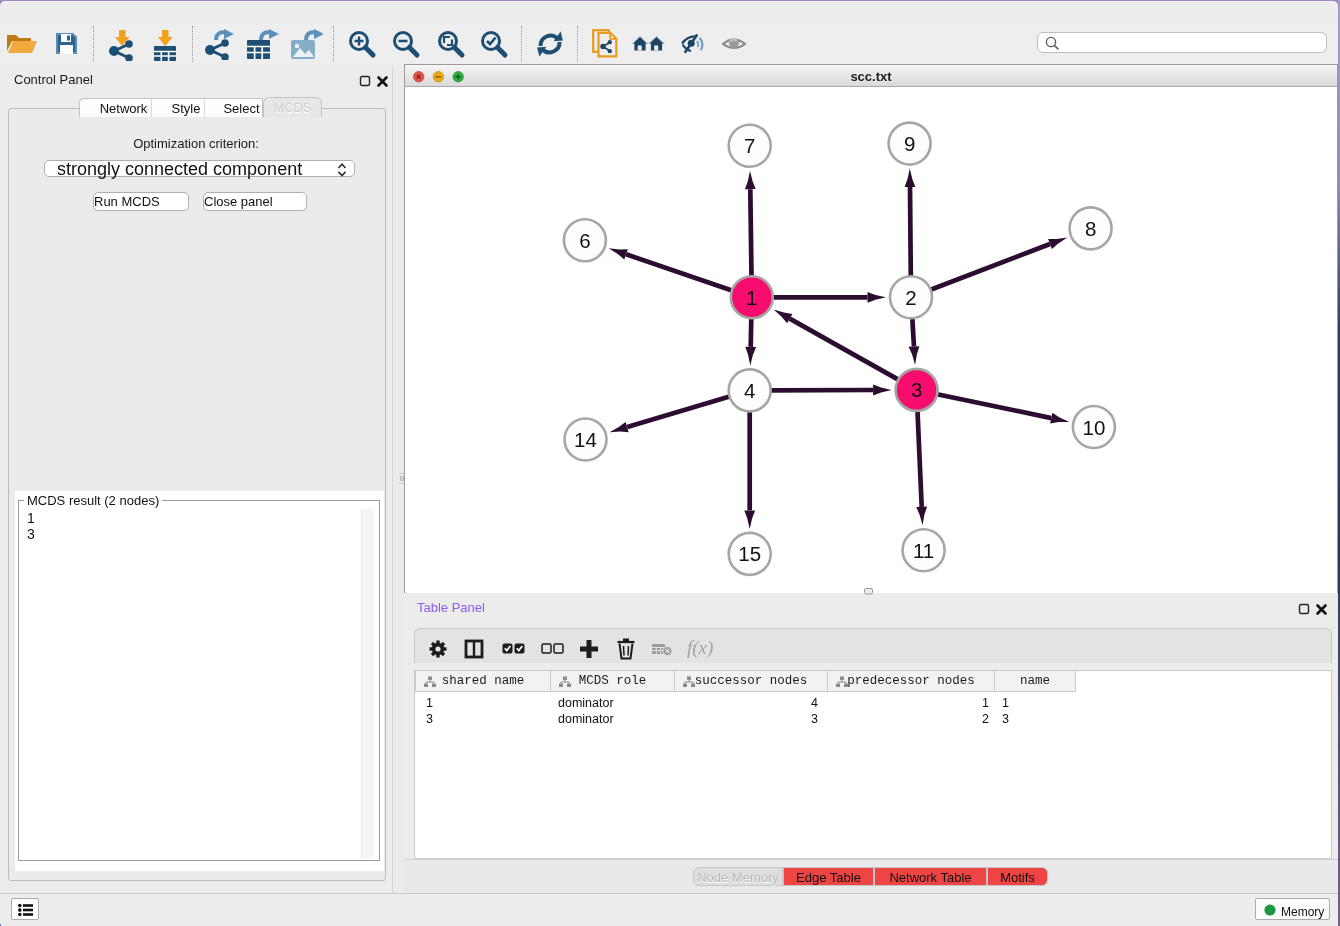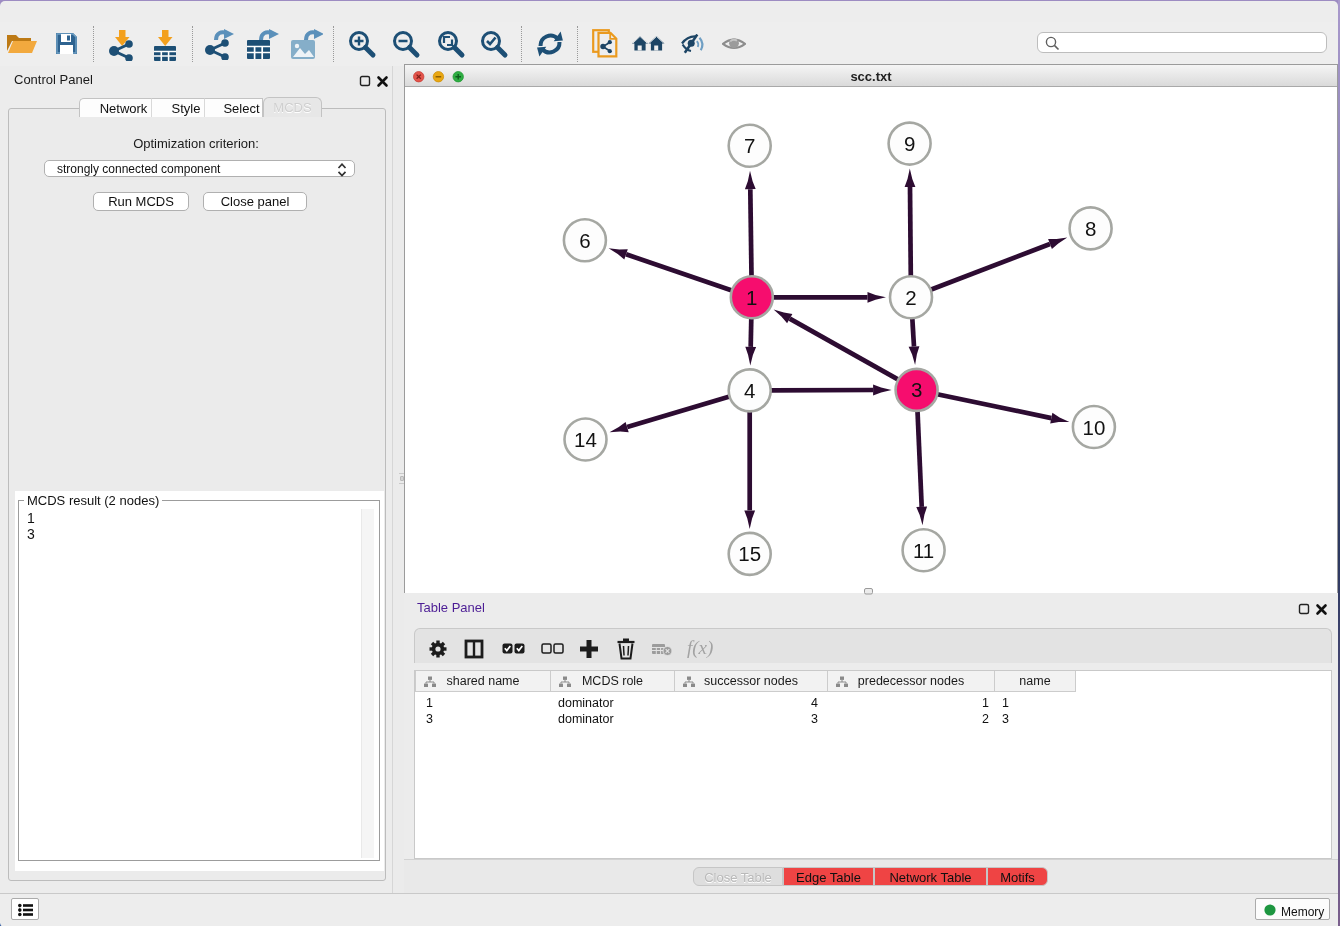--- a/index.html
+++ b/index.html
@@ -15,38 +15,38 @@
 .sep { position:absolute; top:4px; width:0; height:36px; border-left:1px dotted #9a9a9a; }
 .ticon { position:absolute; top:29px; }
 #searchbox { position:absolute; left:1037px; top:10px; width:290px; height:21px; background:#fff; border:1px solid #bdbdbd; border-radius:6px; }
 
 #cpanel { position:absolute; left:0; top:65px; width:392px; height:827px; background:#ececec; }
 #cphead { position:absolute; left:14px; top:6px; font-size:13px; color:#1a1a1a; }
 .tab { position:absolute; top:32px; z-index:2; height:19px; background:#fdfdfd; border-top:1px solid #c3c3c3; font-size:13px; color:#111; text-align:center; line-height:19px;padding-left:16px; }
 #tabmcds { position:absolute; left:263px; top:31px; z-index:2; width:59px; height:20px; background:#e7e7e7; border:1px solid #c3c3c3; border-bottom:none; border-radius:6px 6px 0 0; font-size:13px; color:#cfcfcf; text-align:center; line-height:20px; text-shadow:0 1px 0 #fff; }
 #tcontent { position:absolute; left:8px; top:42px; width:378px; height:773px; background:#ebebeb; border:1px solid #bcbcbc; border-radius:3px; }
 #optlabel { position:absolute; left:0; top:70px; width:392px; text-align:center; font-size:13px; color:#1a1a1a; }
-#dropdown { position:absolute; left:44px; top:94px; width:311px; height:17px; background:#fff; border:1px solid #b0b0b0; border-radius:5px; font-size:12px; color:#111; line-height:17px; padding-left:12px; }
-.btn { position:absolute; top:126px; height:19px; background:#fff; border:1px solid #b0b0b0; border-radius:5px; font-size:13px; color:#111; text-align:center; line-height:17px; }
+#dropdown { position:absolute; left:44px; top:94px; width:311px; height:17px; background:#fff; border:1px solid #b0b0b0; border-radius:5px; font-size:18px; color:#111; line-height:17px; padding-left:12px; }
+.btn { position:absolute; top:126px; height:19px; background:#fff; border:1px solid #b0b0b0; border-radius:5px; font-size:13px; color:#111; line-height:17px; }
 #resultpanel { position:absolute; left:15px; top:425px; width:369px; height:380px; background:#fff; }
 #fieldset { position:absolute; left:3px; top:9px; width:362px; height:361px; border:1px solid #9c9c9c; }
 #fslabel { position:absolute; left:5px; top:-8px; background:#fff; padding:0 3px; font-size:13px; color:#111;text-align:right; }
 #fsscroll { position:absolute; right:5px; top:8px; width:13px; height:349px; background:#f5f5f5; border-left:1px solid #e9e9e9; }
 
 #vsplit { position:absolute; left:392px; top:65px; width:12px; height:827px; background:#ebebeb; border-left:1px solid #d6d6d6; }
 
 #netframe { position:absolute; left:404px; top:63px; width:934px; height:530px; border:1px solid #9b9b9b; border-bottom:none; background:#fff;padding-left:18px; }
 #nettitle { position:absolute; left:0; top:0; width:932px; height:22px; background:linear-gradient(#f5f5f5,#dadada); border-bottom:1px solid #a9a9a9; }
 #netname { position:absolute; top:4px; left:0; width:100%; text-align:center; font-size:13px; font-weight:bold; color:#222; }
 
 #tpanel { position:absolute; left:404px; top:592px; width:934px; height:300px; background:#ececec; }
-#tphead { position:absolute; left:13px; top:7px; font-size:13px; color:#4c1d95; }
+#tphead { position:absolute; left:13px; top:7px; font-size:13px; color:#8b5cf6; }
 #ttoolbar { position:absolute; left:10px; top:35px; width:918px; height:35px; background:#e3e3e3; border:1px solid #c9c9c9; border-bottom:none; border-radius:6px 6px 0 0; }
 #ttable { position:absolute; left:10px; top:77px; width:918px; height:189px; background:#fff; border:1px solid #c9c9c9; }
-.th { position:absolute; top:0; height:21px; background:#f2f2f2; border-right:1px solid #ccc; border-bottom:1px solid #ccc; font-size:12.5px; color:#1a1a1a; text-align:center; line-height:21px; }
+.th { position:absolute; top:0; height:21px; background:#f2f2f2; border-right:1px solid #ccc; border-bottom:1px solid #ccc; font-size:12.5px; color:#1a1a1a; text-align:center; line-height:21px;font-family:Liberation Mono, monospace; }
 .td { position:absolute; font-size:12.5px; color:#111; height:19px; line-height:19px; }
 #btabstrip { position:absolute; left:0px; top:266px; width:934px; height:34px; background:#e9e9e9; border-top:1px solid #d2d2d2; }
 .btab { position:absolute; top:7px; height:19px; background:#ef4444; border:1px solid #c6c6c6; font-size:13px; color:#111; text-align:center; line-height:19px; }
 
 #statusbar { position:absolute; left:0; top:892px; width:1338px; height:33px; background:#ededed; border-top:1px solid #c9c9c9; }
 #listbtn { position:absolute; left:11px; top:4px; width:28px; height:22px; background:#fff; border:1px solid #ababab; border-radius:2px; }
 #membtn { position:absolute; left:1255px; top:4px; width:75px; height:22px; background:#fcfcfc; border:1px solid #ababab; border-radius:2px; font-size:12px; color:#111; line-height:20px; }
 
 #redge { position:absolute; right:0; top:0; width:2px; height:926px; background:linear-gradient(#a999cc 0%,#8f86b8 20%,#35406b 35%,#2c3860 60%,#5c5483 85%,#7b5f8d 100%); }
 </style>
@@ -407,21 +407,21 @@
       <div class="td" style="left:303px; top:23px; width:100px; text-align:right;">4</div>
       <div class="td" style="left:474px; top:23px; width:100px; text-align:right;">1</div>
       <div class="td" style="left:587px; top:23px;">1</div>
       <div class="td" style="left:11px; top:39px;">3</div>
       <div class="td" style="left:143px; top:39px;">dominator</div>
       <div class="td" style="left:303px; top:39px; width:100px; text-align:right;">3</div>
       <div class="td" style="left:474px; top:39px; width:100px; text-align:right;">2</div>
       <div class="td" style="left:587px; top:39px;">3</div>
     </div>
     <div id="btabstrip">
-      <div class="btab" style="left:289px; width:90px; background:#dedede; color:#b9b9b9; text-shadow:0 1px 0 #fff; border-radius:6px 0 0 6px;">Close Table</div>
+      <div class="btab" style="left:289px; width:90px; background:#dedede; color:#b9b9b9; text-shadow:0 1px 0 #fff; border-radius:6px 0 0 6px;">Node Memory</div>
       <div class="btab" style="left:379px; width:91px;">Edge Table</div>
       <div class="btab" style="left:470px; width:113px;">Network Table</div>
       <div class="btab" style="left:583px; width:61px; border-radius:0 6px 6px 0;">Motifs</div>
     </div>
   </div>
   <div id="statusbar">
     <div id="listbtn">
       <svg style="position:absolute; left:6px; top:3.5px;" width="15" height="14">
         <g fill="#111">
           <circle cx="1.8" cy="2.5" r="1.8"></circle>

